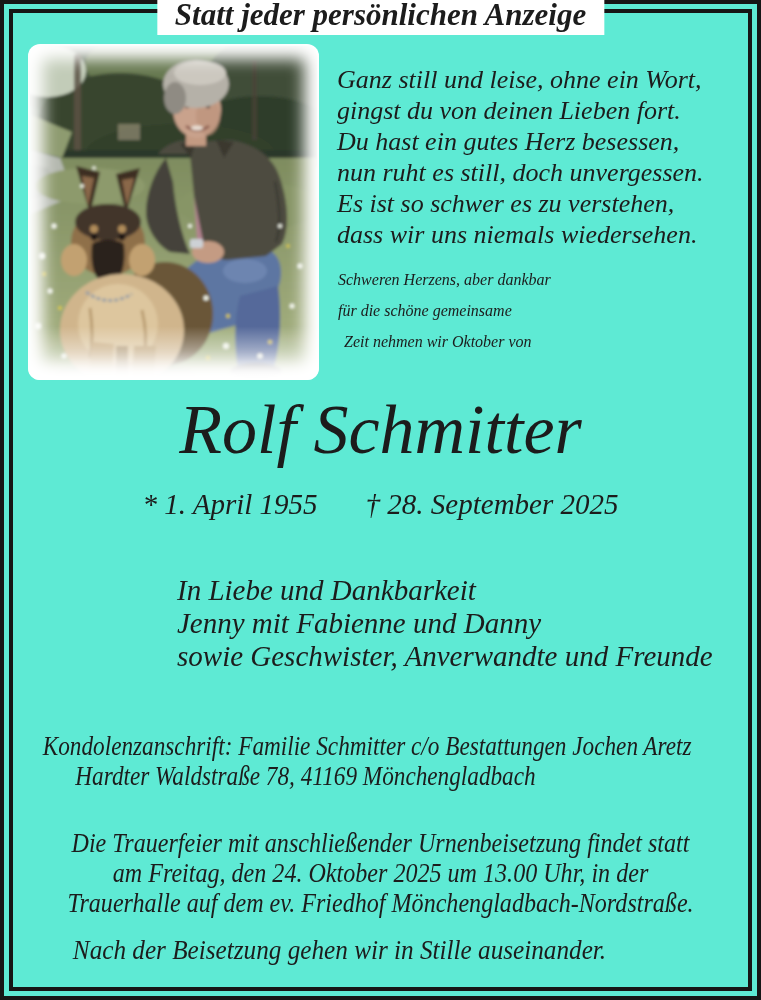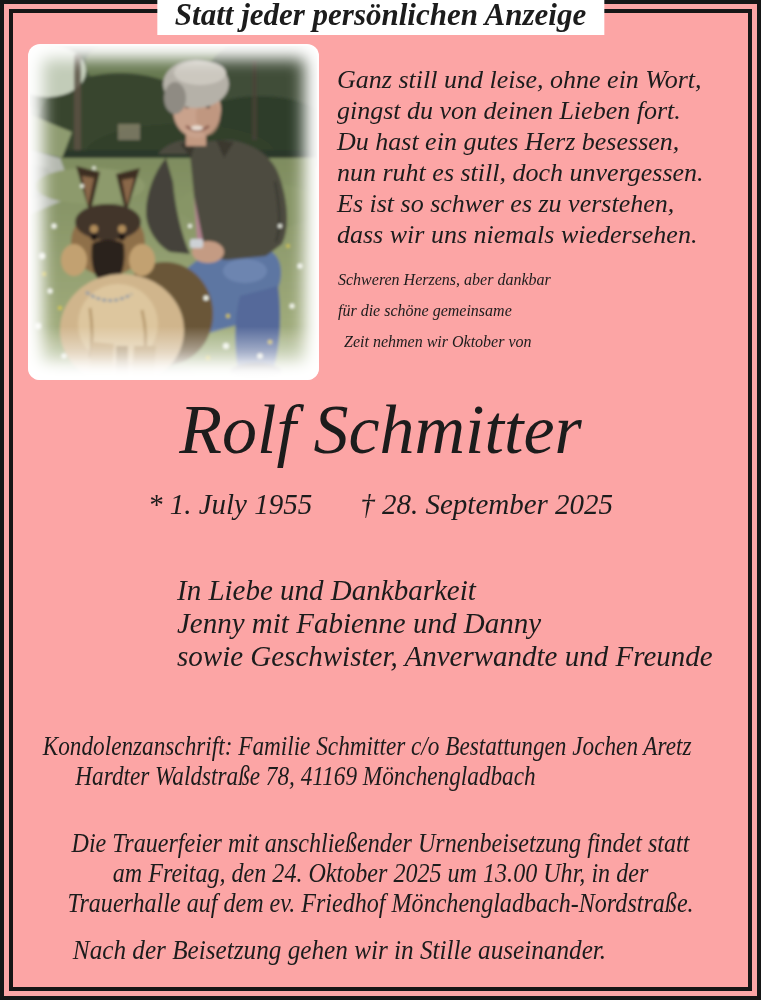--- a/index.html
+++ b/index.html
@@ -1,18 +1,18 @@
 <!DOCTYPE html>
 <html lang="de"><head>
 <meta charset="utf-8">
 <style>
   html,body { margin:0; padding:0; background:#ffffff; }
   body { width:761px; height:1000px; overflow:hidden;
          font-family:"Liberation Serif", serif; color:#1c1c1c; }
-  .page { position:relative; width:761px; height:1000px; font-style:italic; background:#fca5a5; }
+  .page { position:relative; width:761px; height:1000px; font-style:italic; background:#5eead4; }
 
   
   .frame-outer { position:absolute; inset:0; border:4px solid #161616; z-index:1; }
   .frame-inner { position:absolute; inset:9px; border:4px solid #161616; z-index:1; }
 
   
   .title { position:absolute; top:-5px; left:50%; transform:translateX(-50%);
            background:#ffffff; padding:0 18px; white-space:nowrap;
            font-weight:700; font-size:31px; line-height:40px; z-index:5; }
 
@@ -189,21 +189,21 @@
 
   <div class="farewell">
     <div>Schweren Herzens, aber dankbar</div>
     <div>für die schöne gemeinsame</div>
     <div class="indent">Zeit nehmen wir Oktober von</div>
   </div>
 
   <h1 class="name">Rolf Schmitter</h1>
 
   <div class="dates">
-    <span>* 1. July 1955</span><span class="dates-gap"></span><span>† 28. September 2025</span>
+    <span>* 1. April 1955</span><span class="dates-gap"></span><span>† 28. September 2025</span>
   </div>
 
   <div class="mourners">
     <div class="mourners-intro">In Liebe und Dankbarkeit</div>
     <div>Jenny mit Fabienne und Danny</div>
     <div>sowie Geschwister, Anverwandte und Freunde</div>
   </div>
 
   <div class="condolence">
     <div class="cond">Kondolenzanschrift: Familie Schmitter c/o Bestattungen Jochen Aretz</div>

